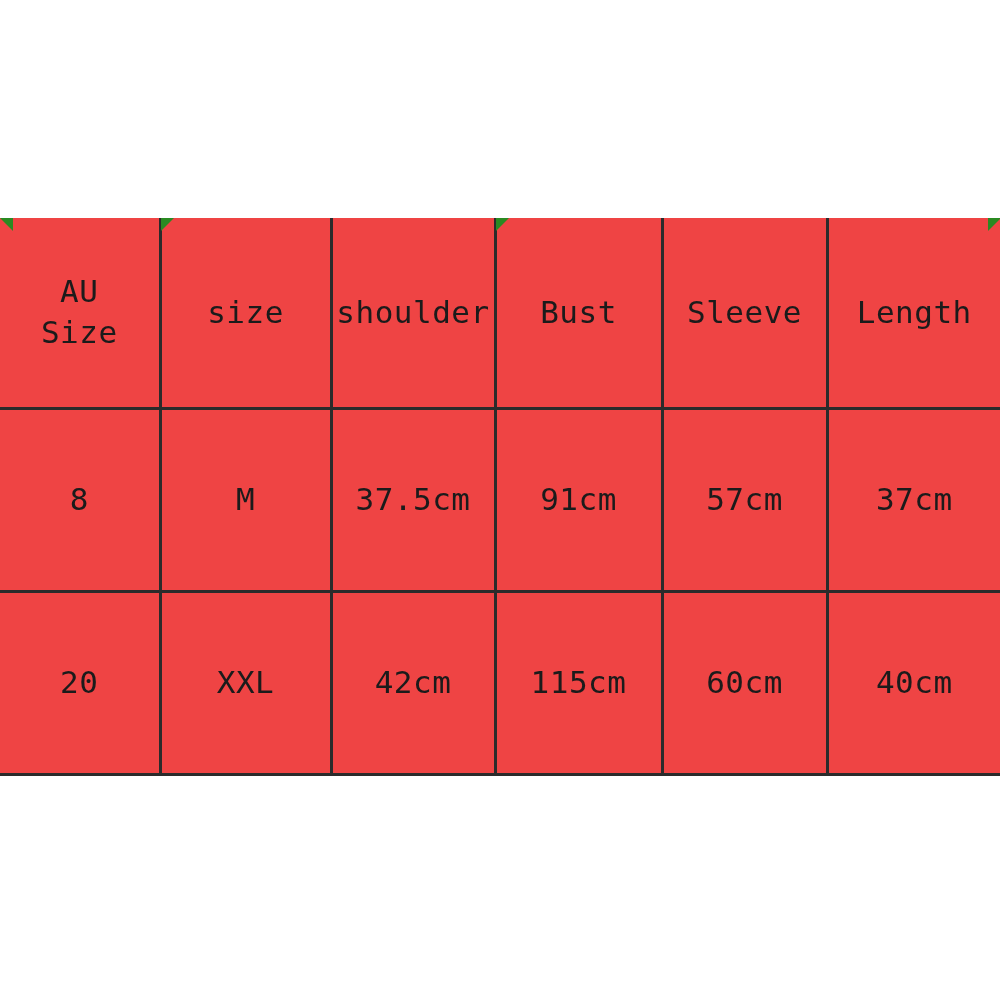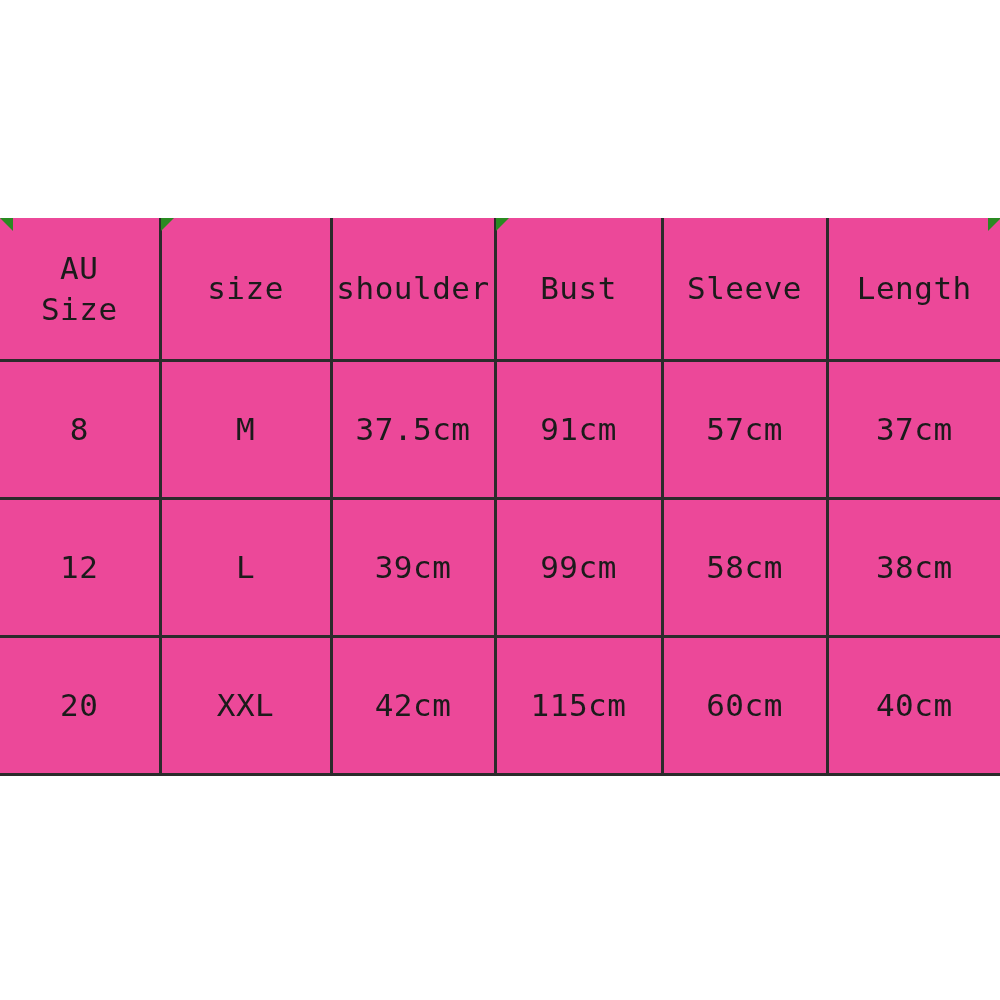--- a/index.html
+++ b/index.html
@@ -30,21 +30,21 @@
     top: 218px;
     width: 1000px;
     height: 558px;
   }
 
   table.sizing {
     border-collapse: collapse;
     table-layout: fixed;
     width: 1000px;
     height: 558px;
-    background: #ec4899;
+    background: #ef4444;
   }
 
   table.sizing td {
     border-left: 3px solid #2b2b2b;
     border-right: 3px solid #2b2b2b;
     border-top: 3px solid #2b2b2b;
     border-bottom: 3px solid #2b2b2b;
     text-align: center;
     vertical-align: middle;
     font-family: "DejaVu Sans Mono", "Liberation Mono", monospace;
@@ -126,28 +126,20 @@
 
         <tr class="data-row">
           <td>8</td>
           <td>M</td>
           <td>37.5cm</td>
           <td>91cm</td>
           <td>57cm</td>
           <td>37cm</td>
         </tr>
 
-        <tr class="data-row">
-          <td>12</td>
-          <td>L</td>
-          <td>39cm</td>
-          <td>99cm</td>
-          <td>58cm</td>
-          <td>38cm</td>
-        </tr>
 
 
         <tr class="data-row">
           <td>20</td>
           <td>XXL</td>
           <td>42cm</td>
           <td>115cm</td>
           <td>60cm</td>
           <td>40cm</td>
         </tr>

